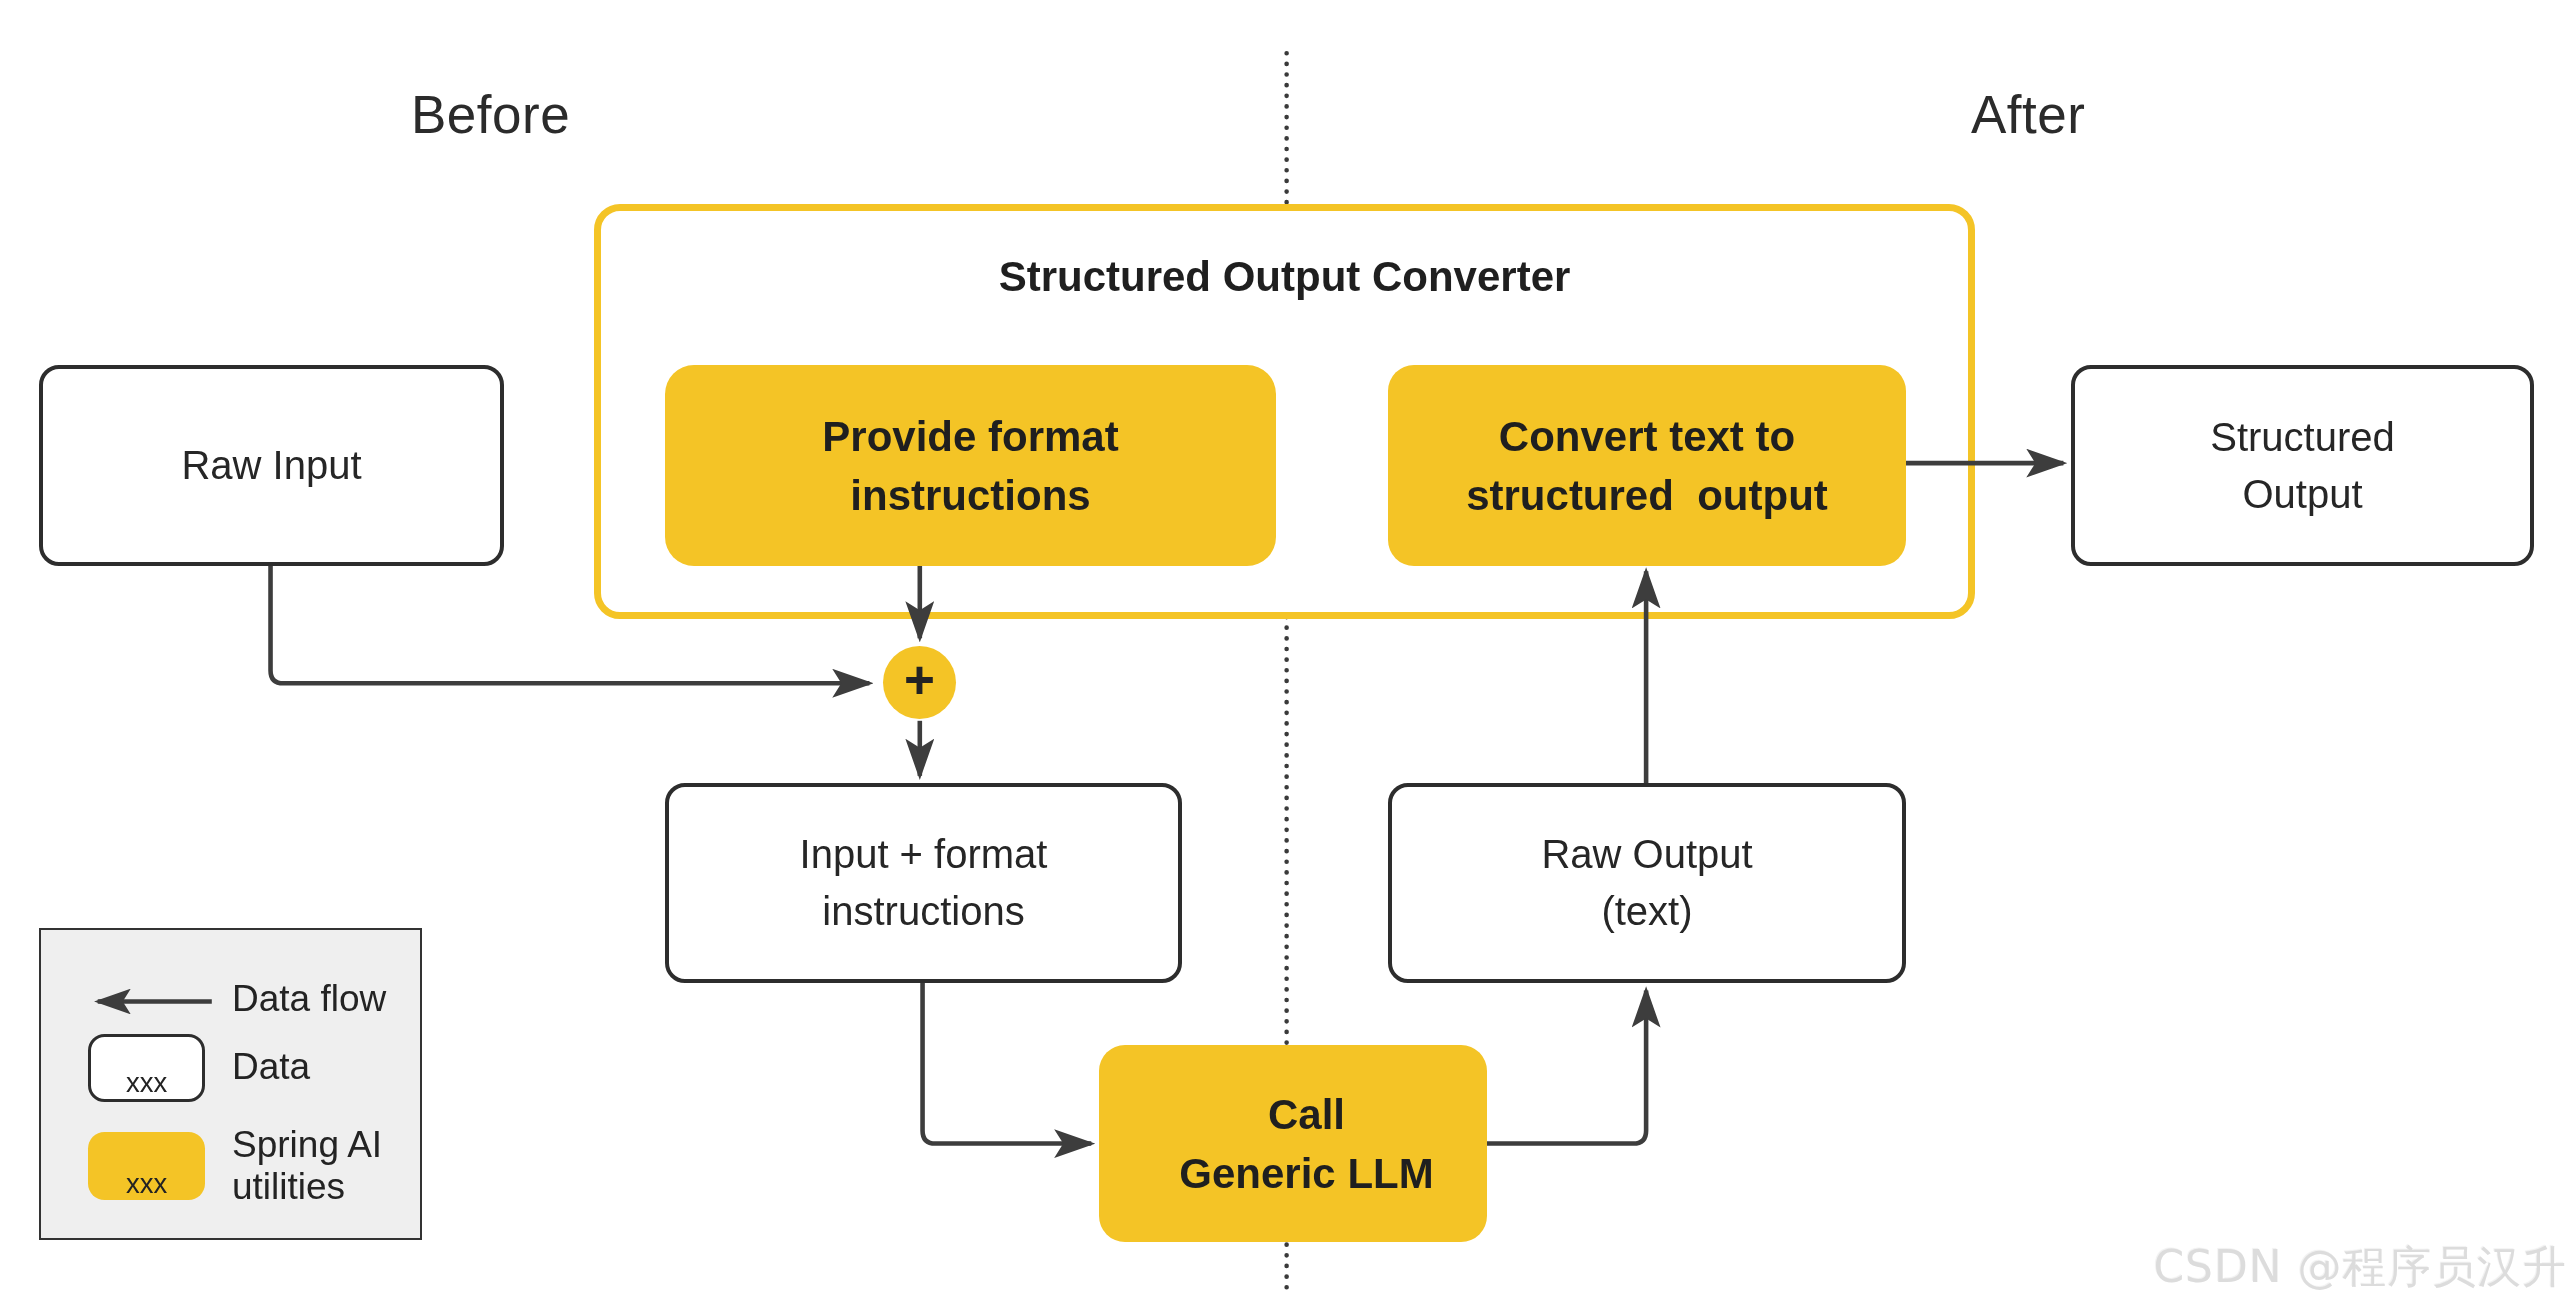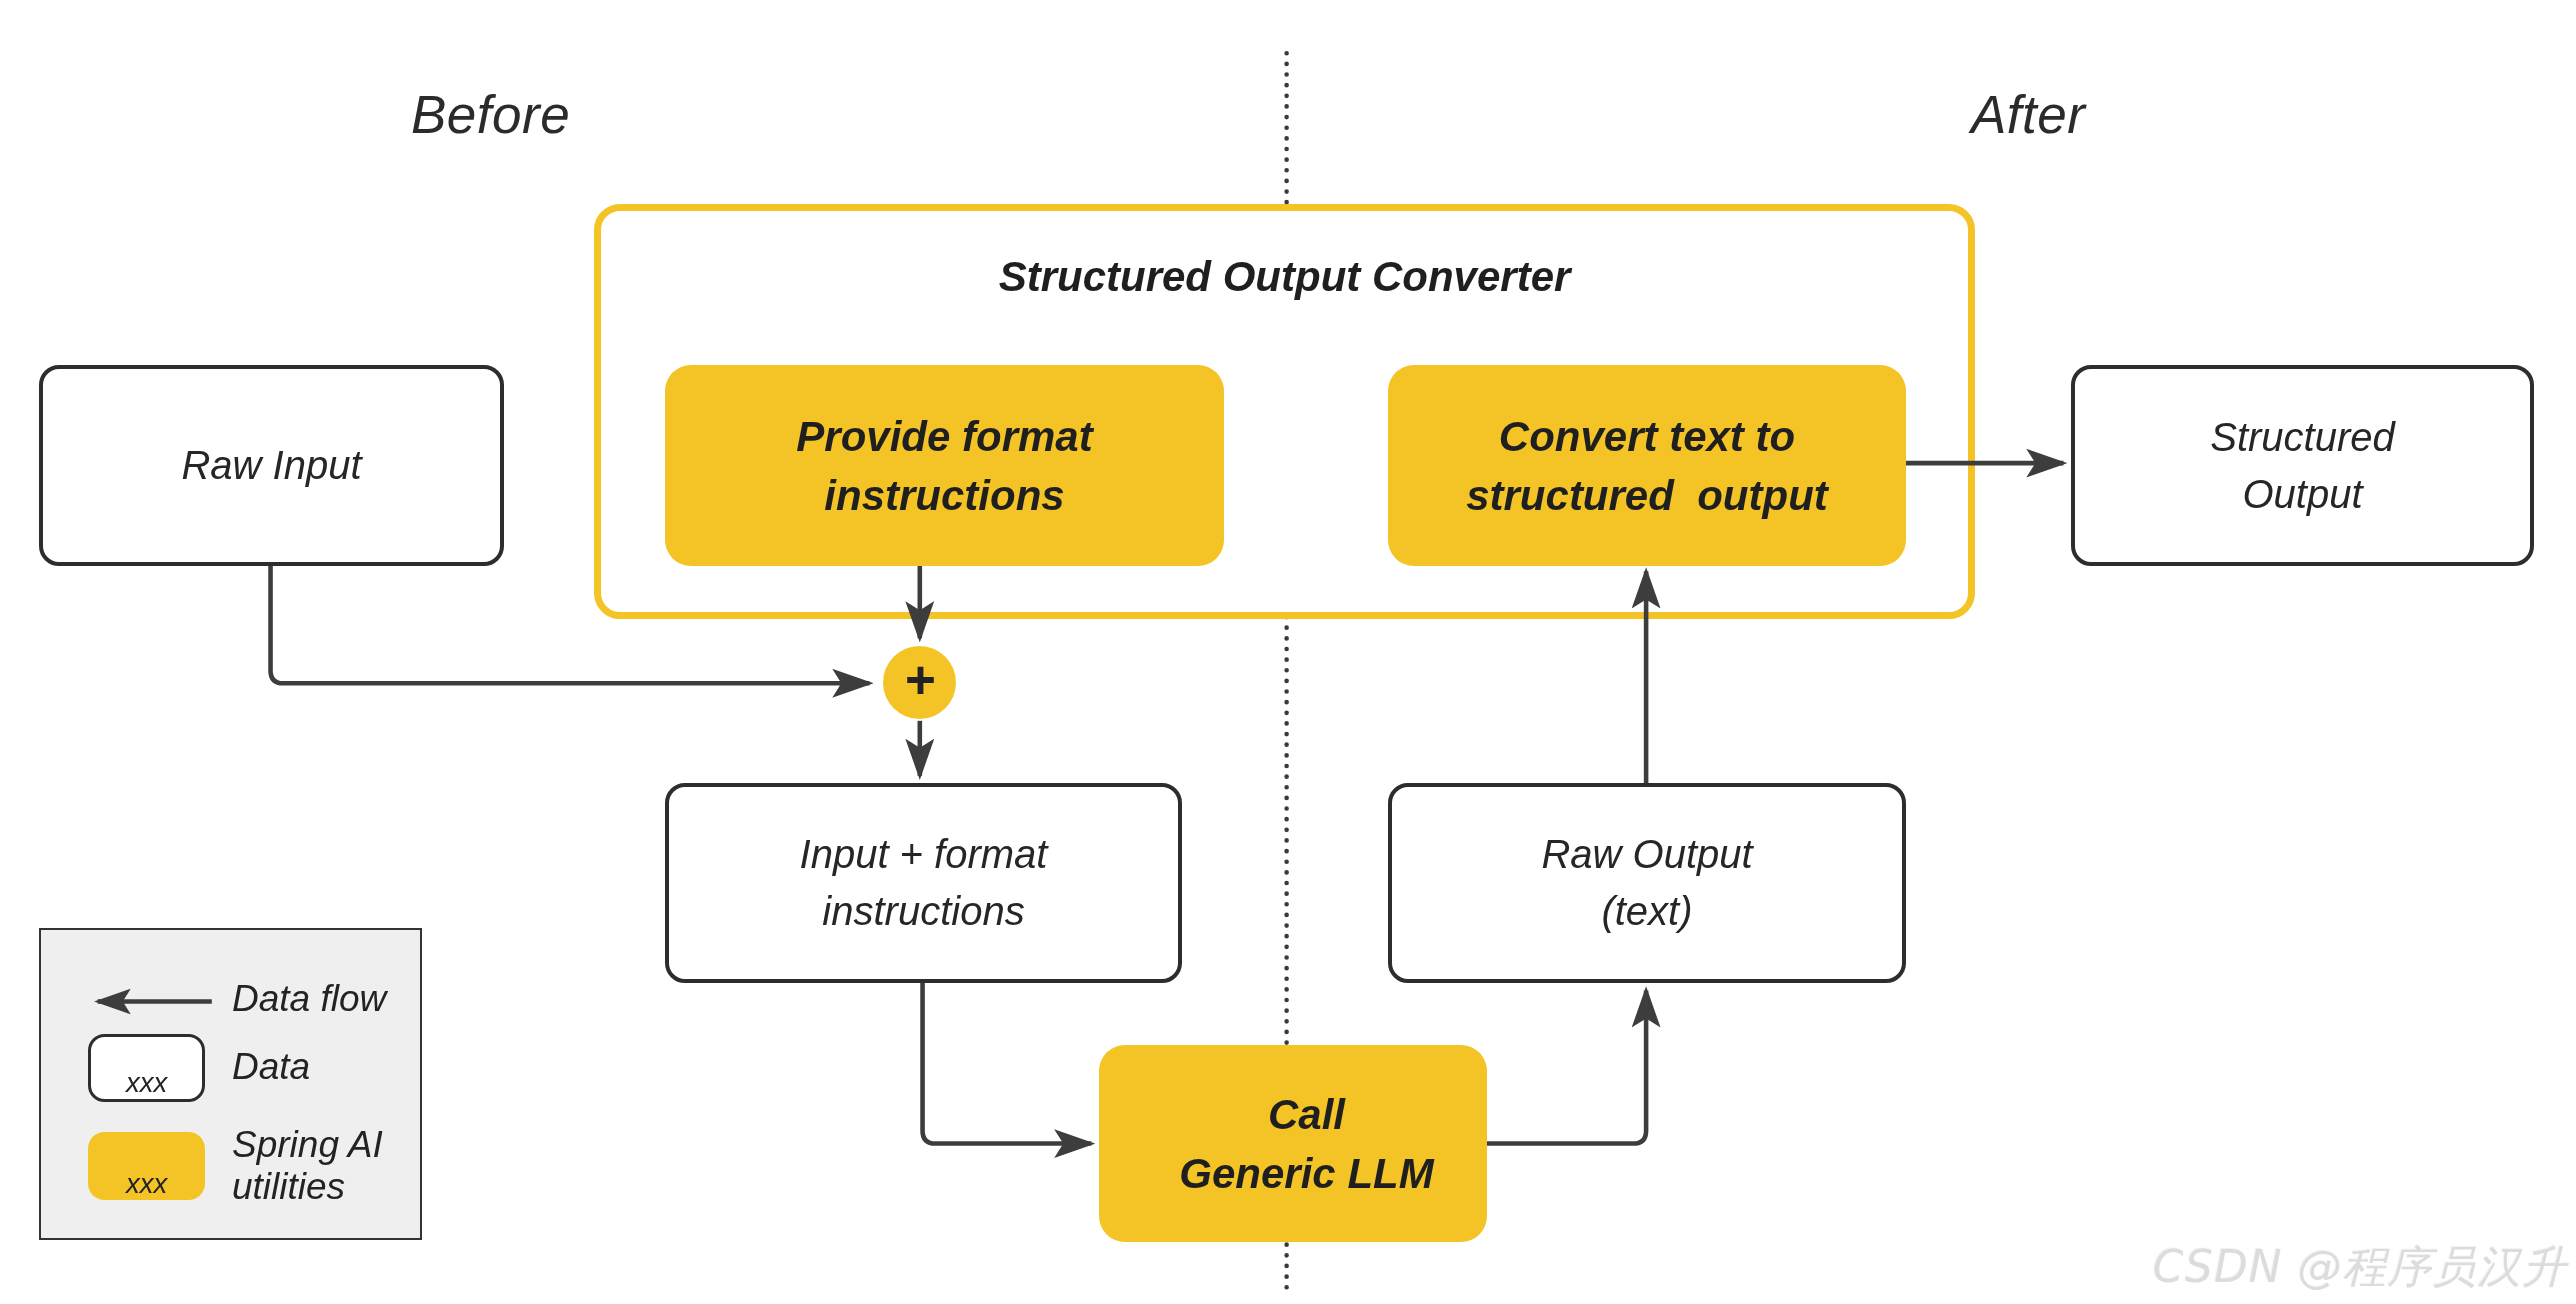--- a/index.html
+++ b/index.html
@@ -1,18 +1,18 @@
 <!DOCTYPE html>
 <html style="font-size:14.7px"><head>
 <meta charset="utf-8">
 <style>
   html,body{margin:0;padding:0;background:#ffffff;}
   .canvas{
     position:relative;width:2576px;height:1305px;background:#ffffff;overflow:hidden;
-    font-family:"Liberation Sans","DejaVu Sans",sans-serif;color:#232323;font-style:italic;
+    font-family:"Liberation Sans","DejaVu Sans",sans-serif;color:#232323;
   }
   .layer{position:absolute;left:0;top:0;width:2576px;height:1305px;pointer-events:none;}
   .z0{z-index:0}.z3{z-index:3}
 
   .side-label{
     position:absolute;font-size:53px;color:#2b2b2b;letter-spacing:0.5px;z-index:4;
   }
 
   .converter{
     position:absolute;left:594px;top:204px;width:1381px;height:415px;
@@ -31,21 +31,21 @@
   .node span{display:block;white-space:pre-wrap;}
   .data-node{
     background:#ffffff;border:4.6px solid #2d2d2d;border-radius:20px;
     font-size:40px;line-height:57px;color:#262626;
   }
   .util-node{
     background:#F4C426;border:none;border-radius:26px;
     font-size:42px;font-weight:700;line-height:59px;color:#1f1f1f;
   }
   .n-raw-input   {left:39px;  top:365px; width:465px; height:201px;}
-  .n-provide     {left:665px; top:365px; width:559px; height:201px;}
+  .n-provide     {left:665px; top:365px; width:611px; height:201px;border-radius:29px;}
   .n-convert     {left:1388px;top:365px; width:518px; height:201px;}
   .n-structured  {left:2071px;top:365px; width:463px; height:201px;}
   .n-input-format{left:665px; top:783px; width:517px; height:200px;}
   .n-raw-output  {left:1388px;top:783px; width:518px; height:200px;}
   .n-call-llm    {left:1099px;top:1045px;width:388px; height:197px;padding-left:27px;}
 
   .plus{
     position:absolute;left:883px;top:646px;width:73px;height:73px;border-radius:50%;
     background:#F4C426;display:flex;align-items:center;justify-content:center;
     font-size:53px;font-weight:700;color:#232323;z-index:4;padding-bottom:5.5px;box-sizing:border-box;

